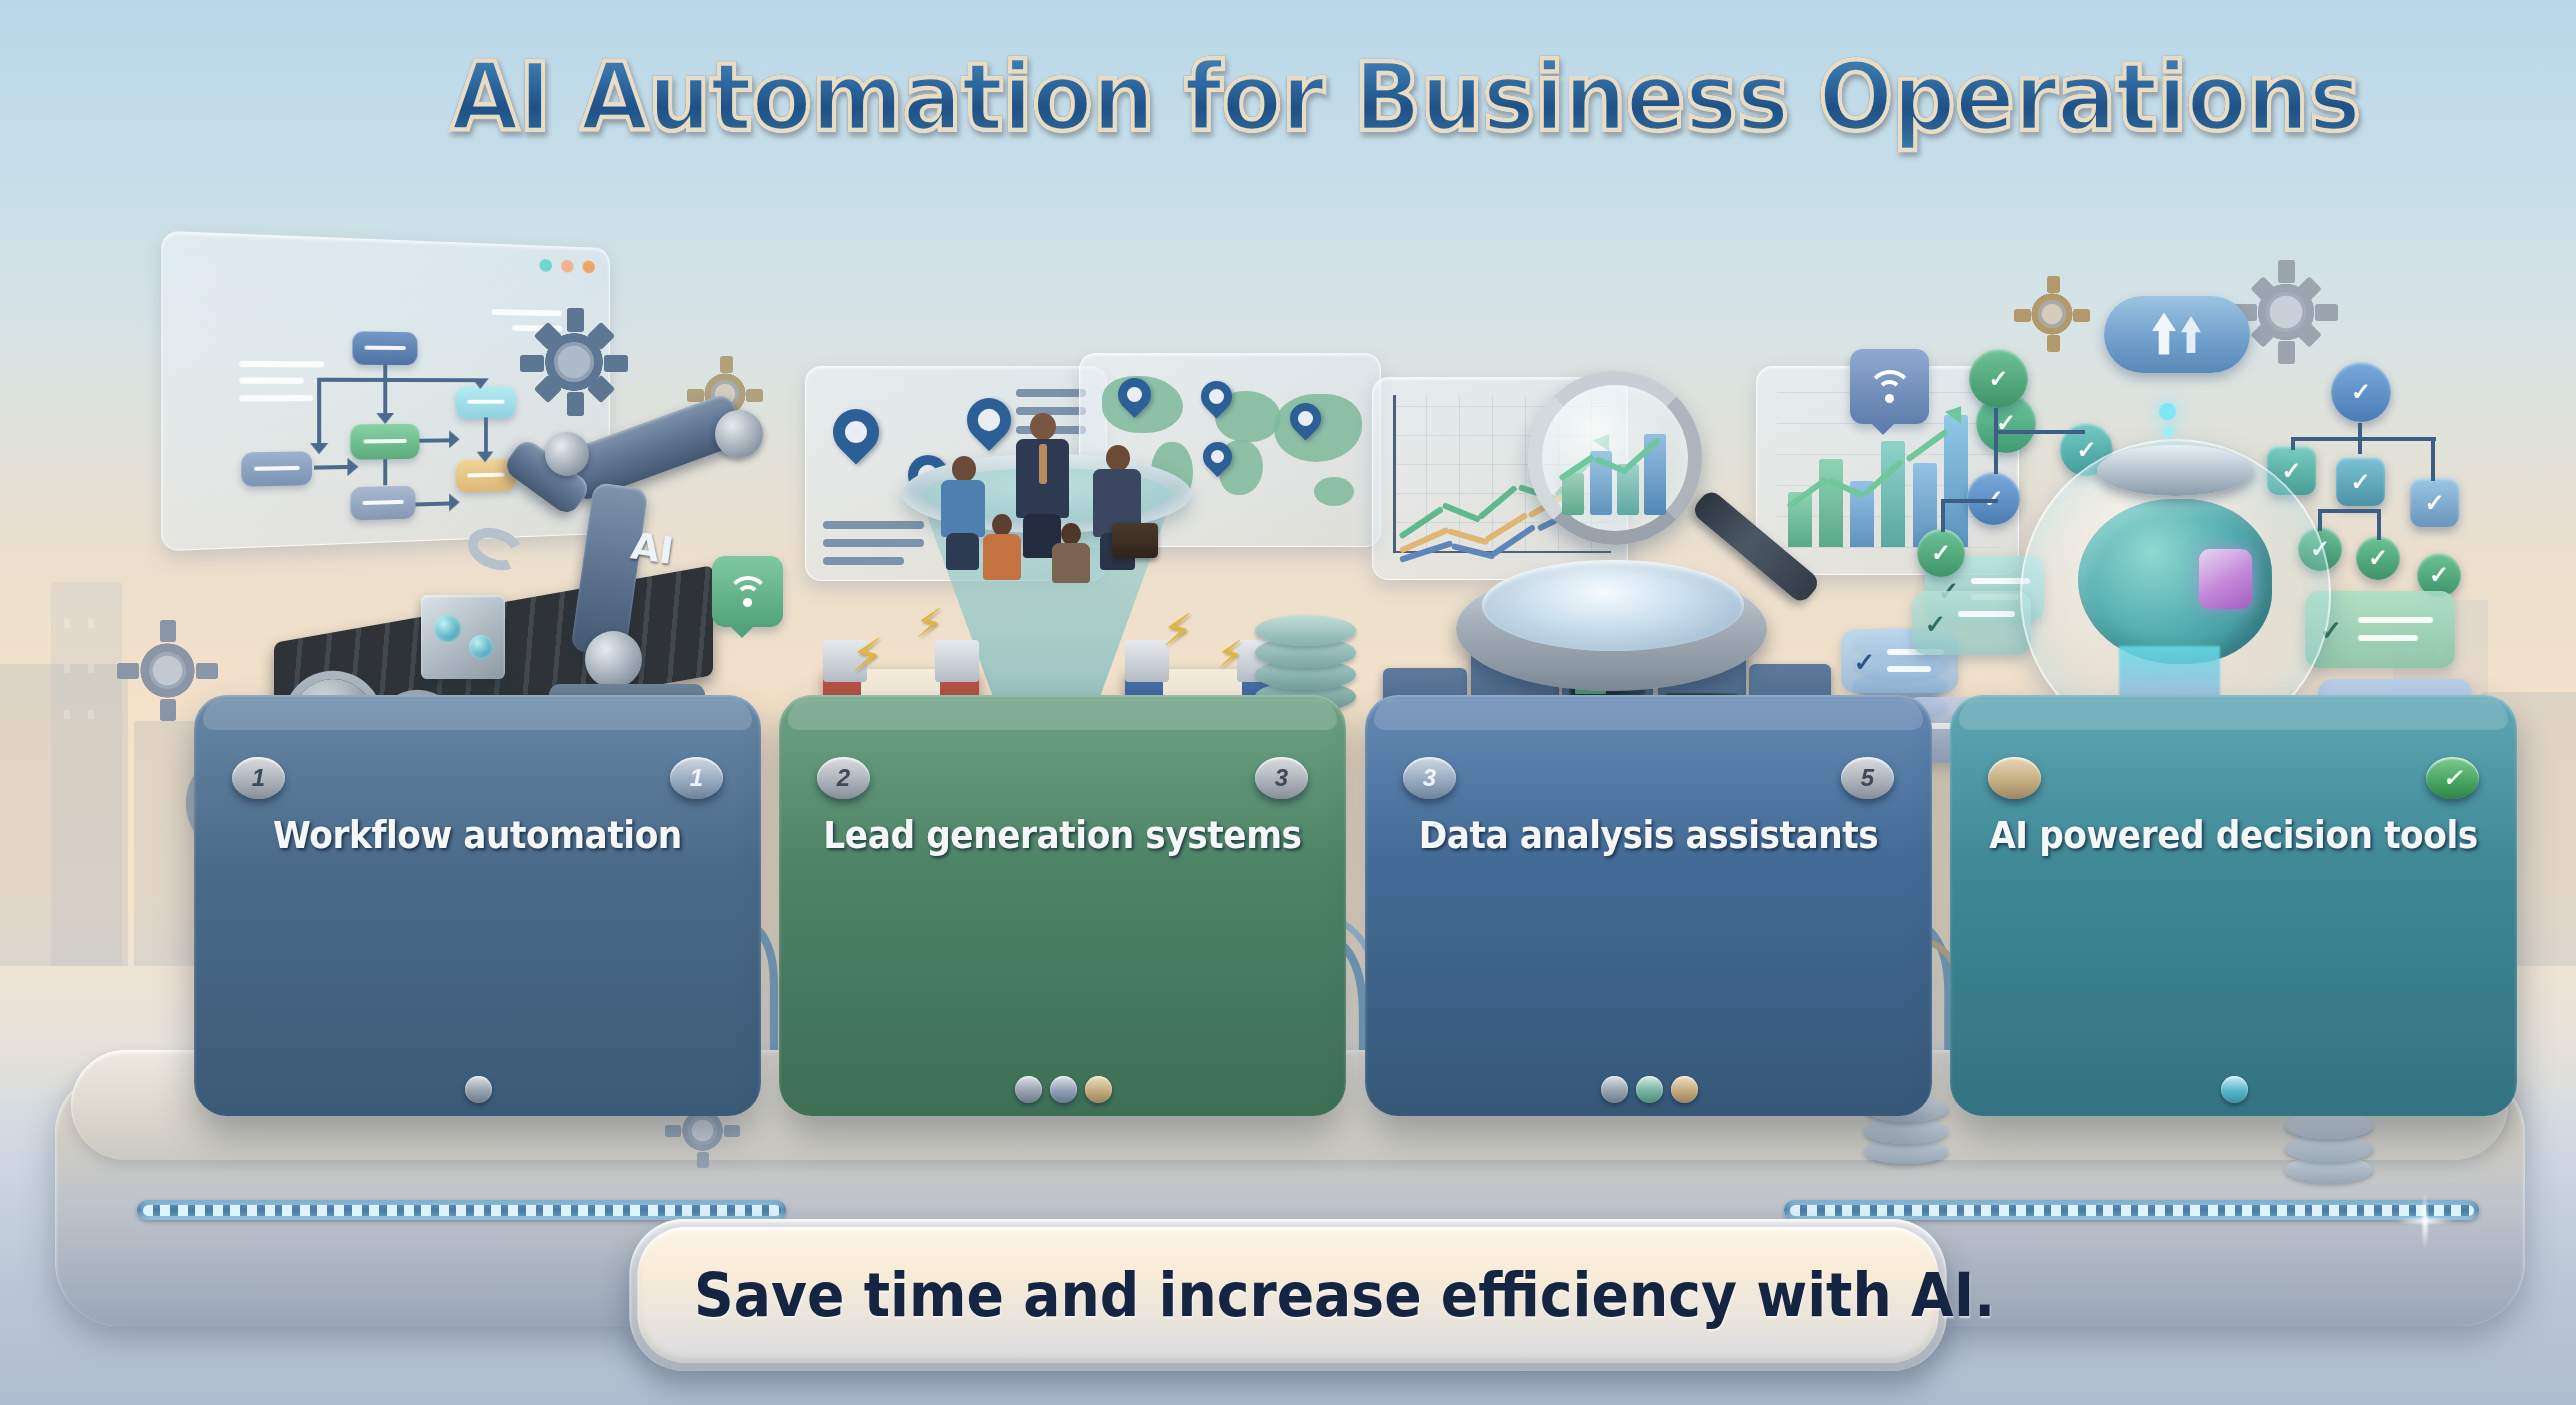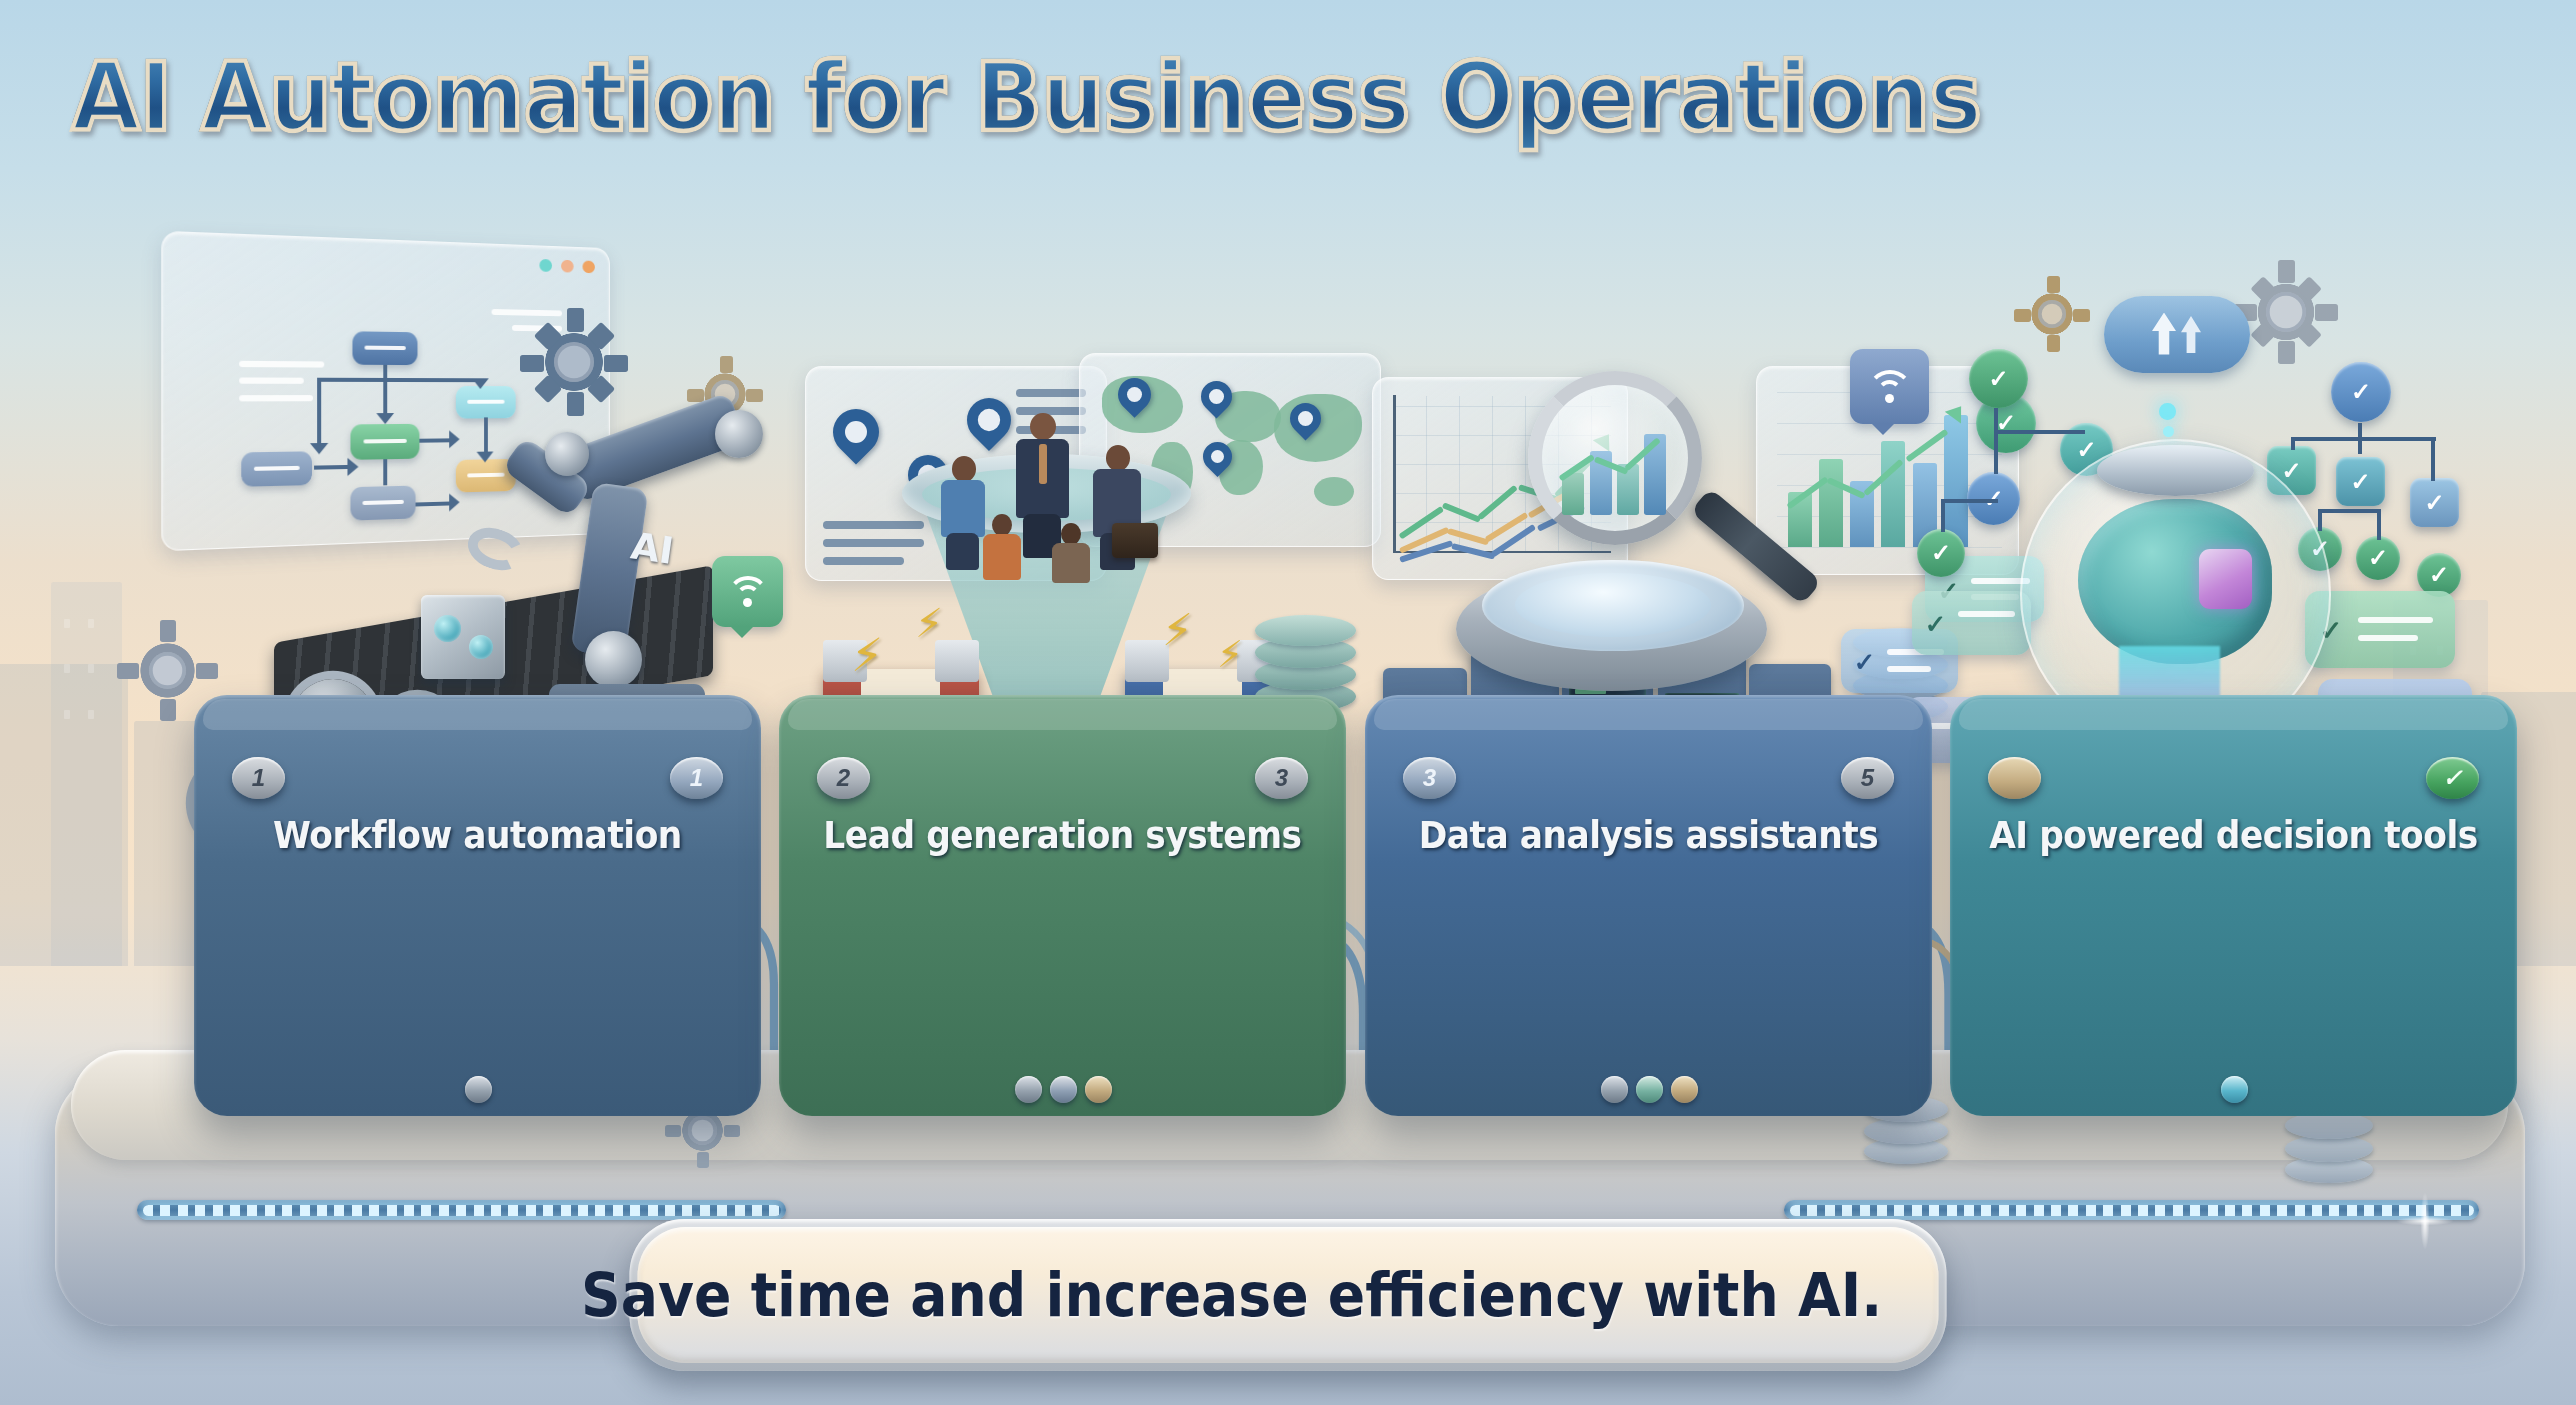--- a/index.html
+++ b/index.html
@@ -28,21 +28,21 @@
   }
 
   
   .sky-build { position:absolute; bottom:439px; background:rgba(140,160,180,.20); border-radius:2.7px 2.7px 0 0; }
   .sky-build.w { background:rgba(160,178,196,.16); }
   .sky-build i {
     position:absolute; width:6.4px; height:9.1px; background:rgba(255,255,255,.22); border-radius:0.9px;
   }
 
   
-  #title-wrap { position:absolute; top:42px; left:0; width:2432px; text-align:left; }
+  #title-wrap { position:absolute; top:42px; left:0; width:2432px; text-align:right; }
   #title {
     display:inline-block;
     font-family:"DejaVu Sans", sans-serif;
     font-size:95px; font-weight:bold; letter-spacing:-0.9px;
     transform:scaleX(.93);
     background:linear-gradient(180deg,#4d8cbd 0%,#2f6ca3 34%,#1f5186 60%,#2b6394 80%,#3e7cae 100%);
     -webkit-background-clip:text; background-clip:text; color:transparent;
     -webkit-text-stroke:4.6px #e8dcc4;
     paint-order:stroke fill;
     filter:drop-shadow(2.7px 4.6px 2.7px rgba(60,60,70,.38));
@@ -168,21 +168,21 @@
     position:absolute; left:50%; transform:translateX(-50%);
     top:1219px; width:1317px; height:152px; border-radius:55px;
     background:linear-gradient(180deg,#dfe2e6 0%,#c4c9cf 40%,#a9b1ba 100%);
     box-shadow:0 14.6px 29px rgba(50,64,84,.42), inset 0 2.7px 3.7px rgba(255,255,255,.88);
     padding:8.2px;
   }
   #footer-inner {
     width:100%; height:100%; border-radius:48px;
     background:linear-gradient(180deg,#fdf4e6 0%,#f8ecd8 34%,#e9e4dc 68%,#d9dce1 100%);
     box-shadow:inset 0 2.7px 5.5px rgba(255,255,255,.95), inset 0 -3.7px 7.3px rgba(150,140,120,.32);
-    display:flex; align-items:center; justify-content:flex-end;
+    display:flex; align-items:center; justify-content:flex-start;
   }
   #footer-text {
     font-family:"DejaVu Sans", sans-serif;
     font-size:60px; font-weight:bold; color:#152440;
     transform:scaleX(.92); white-space:nowrap;
     text-shadow:0.9px 1.8px 1.8px rgba(255,255,255,.6);
   }
 
   
   .holo-panel {

